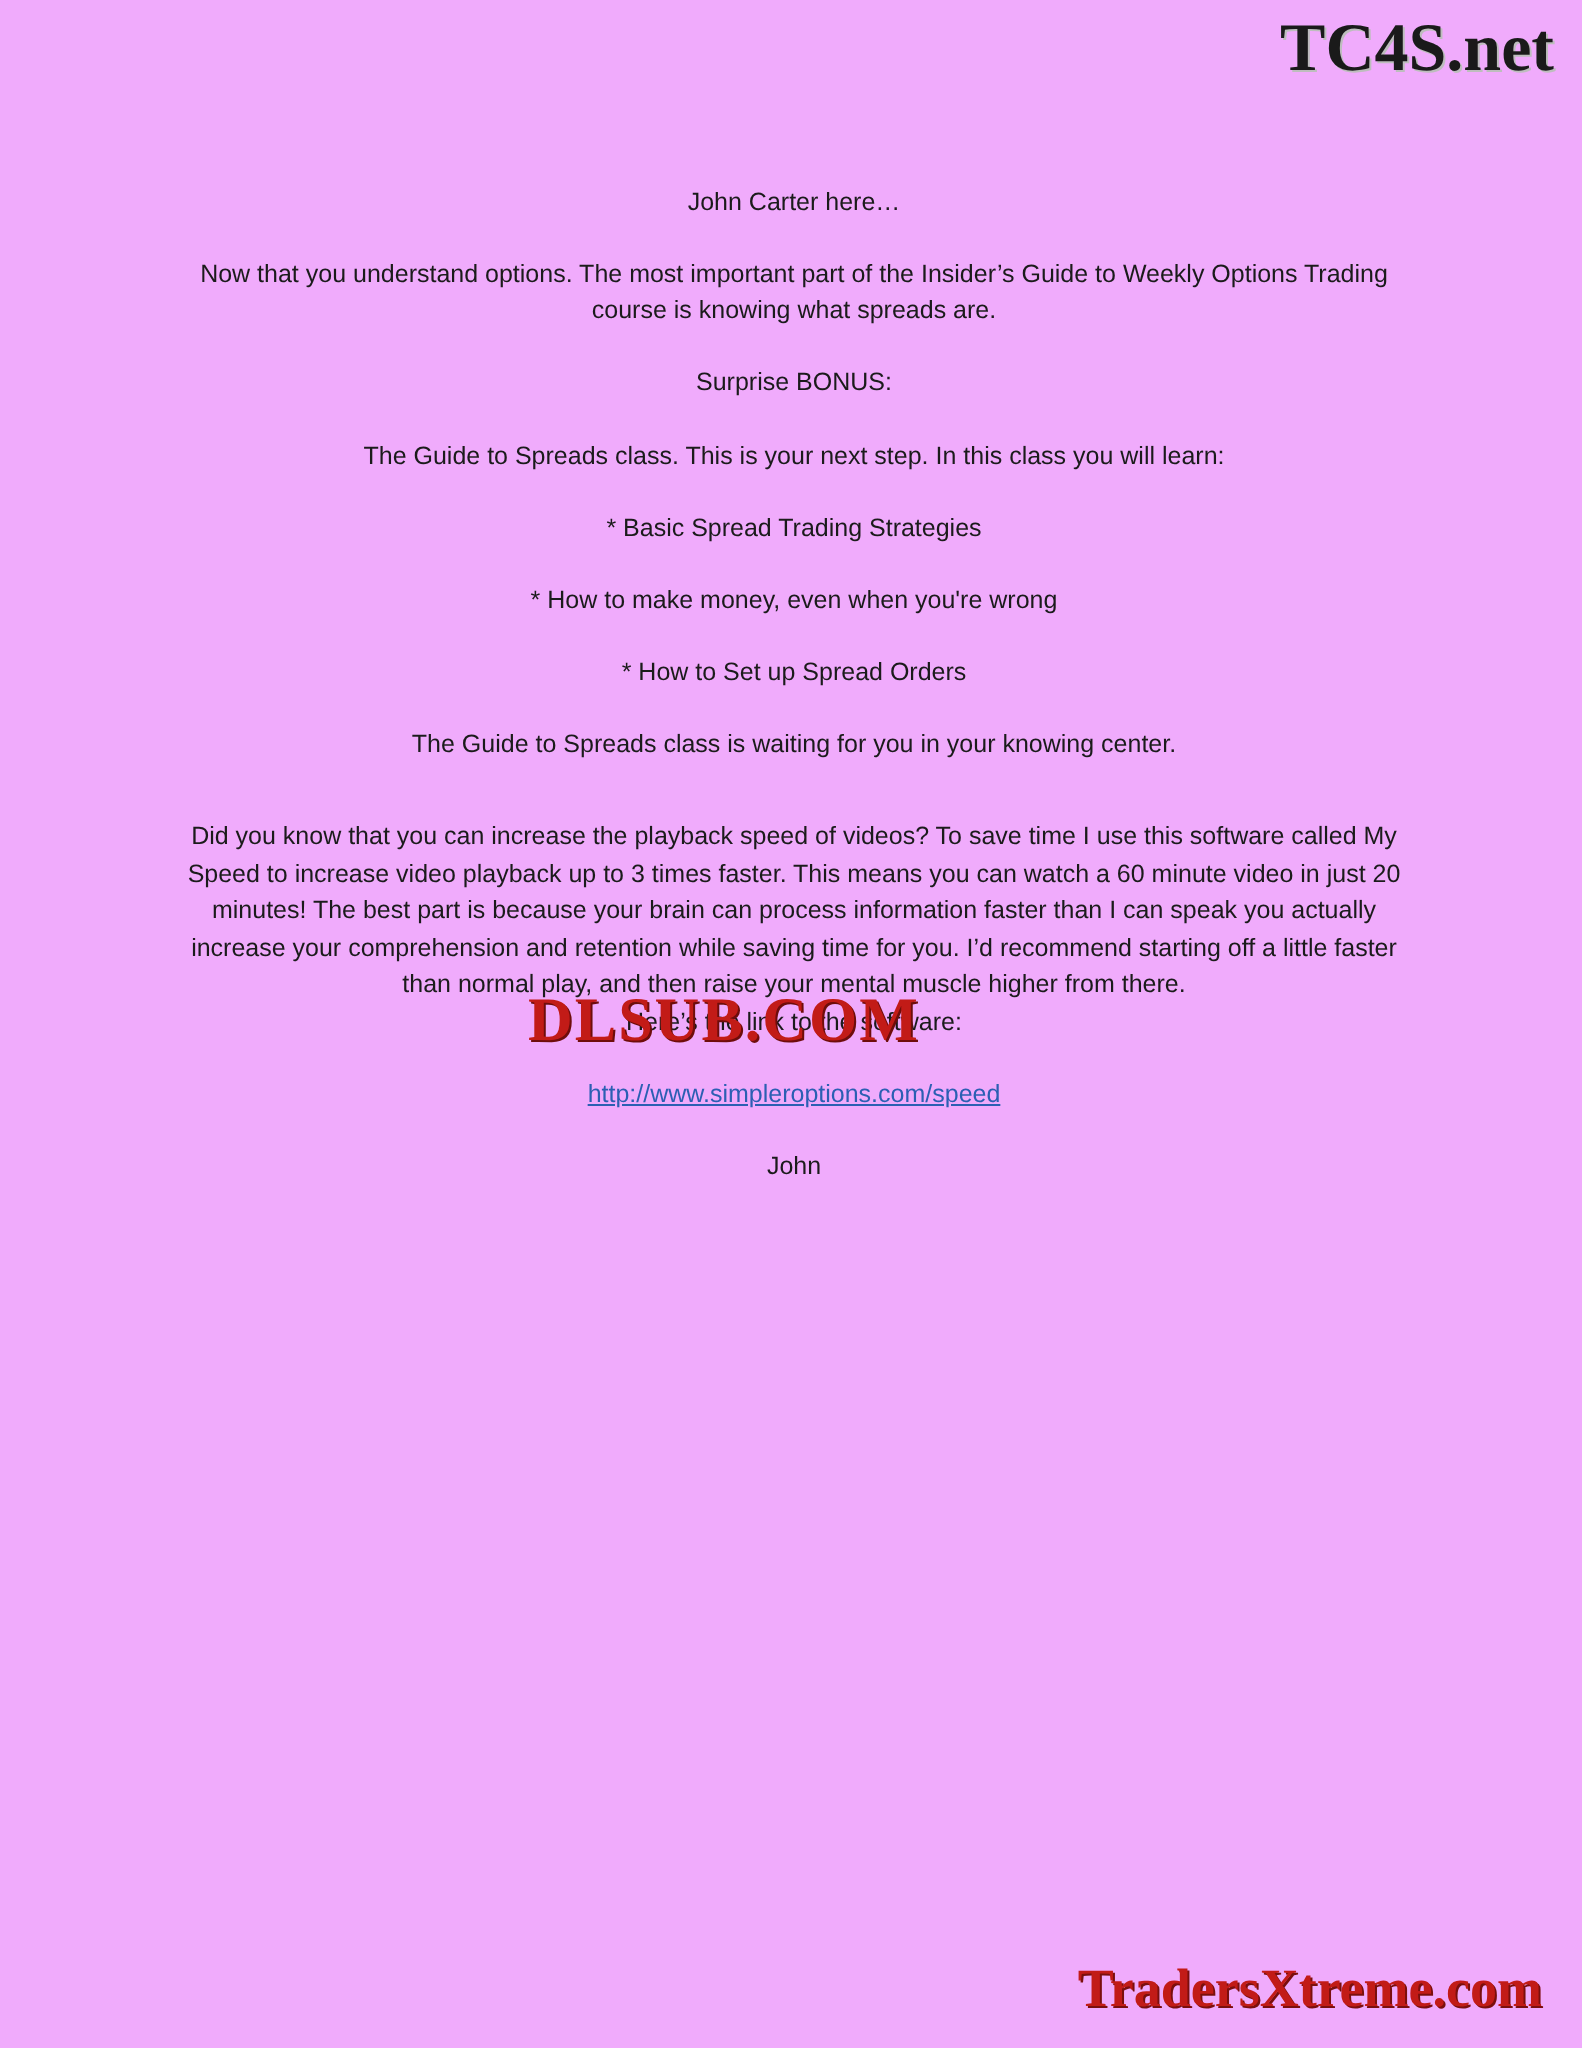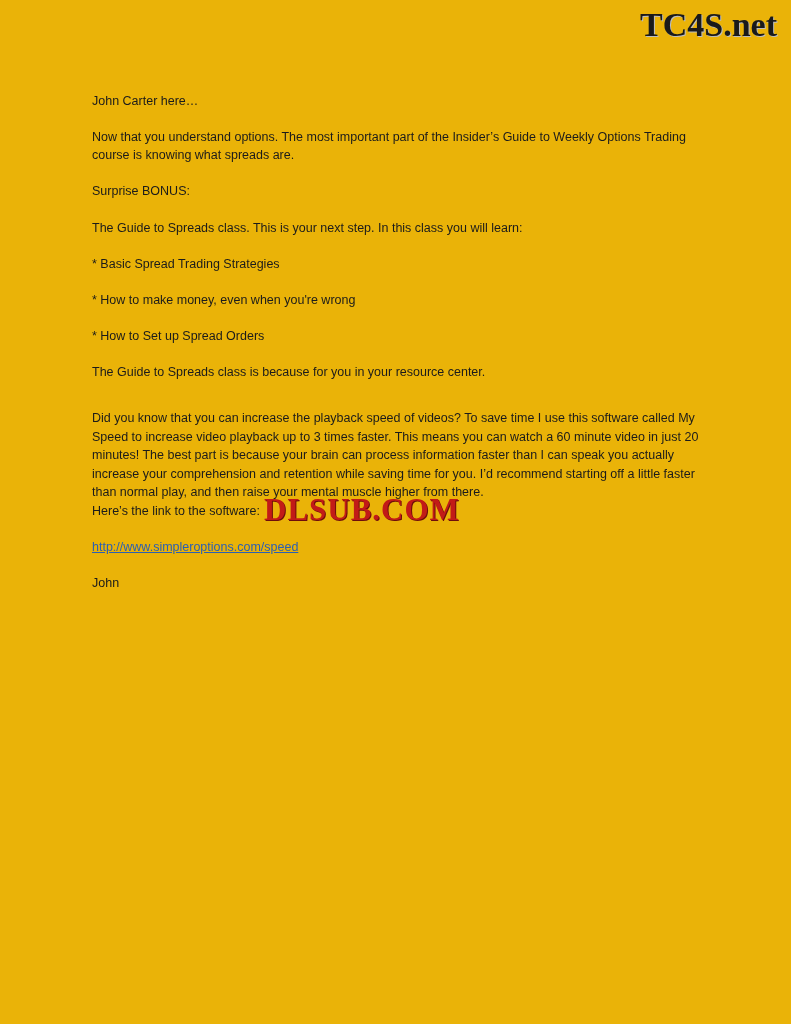--- a/index.html
+++ b/index.html
@@ -12,21 +12,21 @@
     background: #ffffff;
     font-family: "Liberation Sans", sans-serif;
     position: relative;
     overflow: hidden;
   }
 
   .page {
     position: relative;
     width: 791px;
     height: 1024px;
-    background: #eab308;
+    background: #f0abfc;
   }
 
   
   .brand-top {
     position: absolute;
     top: 6px;
     right: 14px;
     font-family: "Liberation Serif", serif;
     font-size: 34px;
     font-weight: bold;
@@ -41,20 +41,21 @@
     left: 92px;
     top: 92px;
     width: 610px;
     font-size: 12.5px;
     line-height: 1.45;
     color: #1b1b1b;
   }
 
   .doc p {
     margin: 0 0 18px 0;
+    text-align: center;
   }
 
   .doc p.tight {
     margin: 0 0 0 0;
   }
 
   .block-paragraph {
     margin: 0 0 16px 0;
     line-height: 1.48;
   }
@@ -110,30 +111,31 @@
     <p>Now that you understand options. The most important part of the Insider’s Guide to Weekly Options Trading course is knowing what spreads are.</p>
 
     <p>Surprise BONUS:</p>
 
     <p>The Guide to Spreads class. This is your next step. In this class you will learn:</p>
 
     <p>* Basic Spread Trading Strategies</p>
     <p>* How to make money, even when you're wrong</p>
     <p>* How to Set up Spread Orders</p>
 
-    <p>The Guide to Spreads class is because for you in your resource center.</p>
+    <p>The Guide to Spreads class is waiting for you in your knowing center.</p>
 
     <div class="spacer-lg"></div>
 
     <p class="block-paragraph tight">Did you know that you can increase the playback speed of videos? To save time I use this software called My Speed to increase video playback up to 3 times faster. This means you can watch a 60 minute video in just 20 minutes! The best part is because your brain can process information faster than I can speak you actually increase your comprehension and retention while saving time for you. I’d recommend starting off a little faster than normal play, and then raise your mental muscle higher from there.</p>
     <p class="block-paragraph">Here’s the link to the software:</p>
 
     <p><a class="link" href="#">http://www.simpleroptions.com/speed</a></p>
 
 
     <p>John</p>
 
   </div>
 
   <div class="watermark">DLSUB.COM</div>
 
+  <div class="brand-bottom">TradersXtreme.com</div>
 
 </div>
 
 </body></html>

